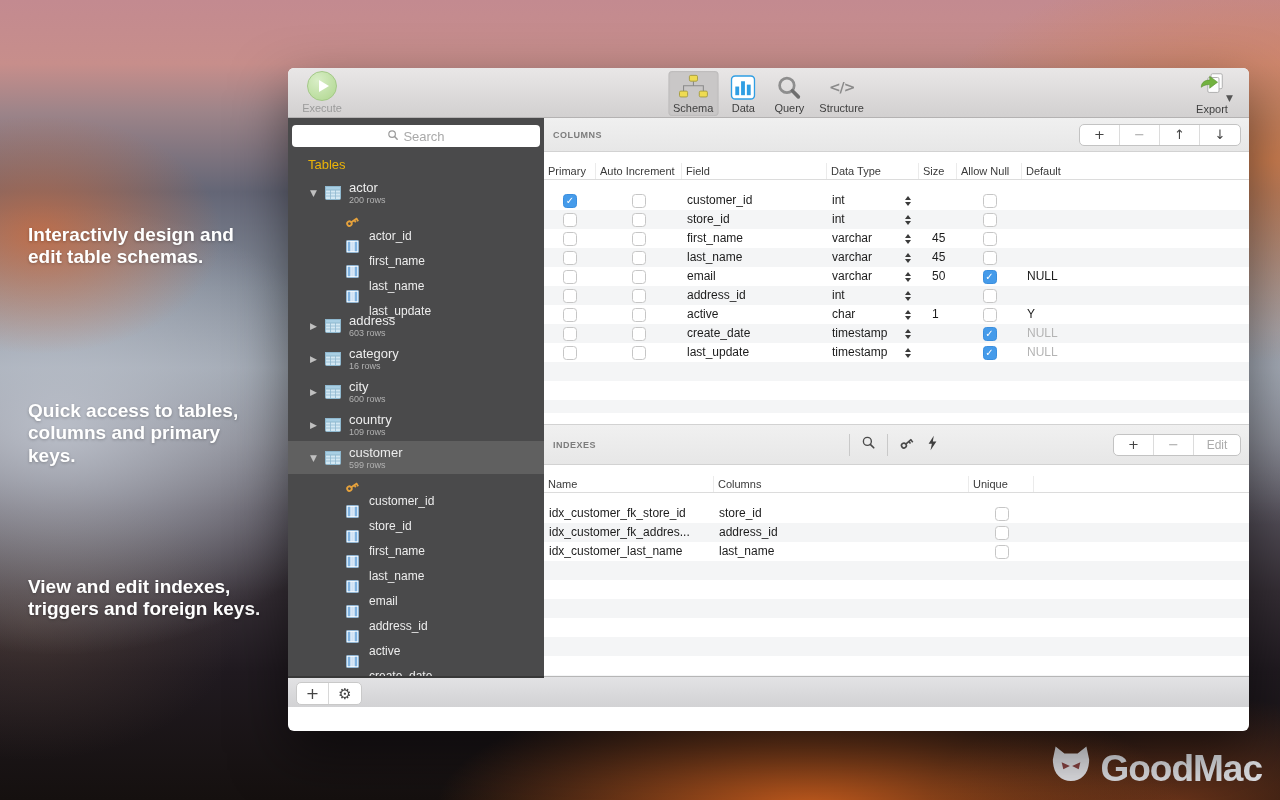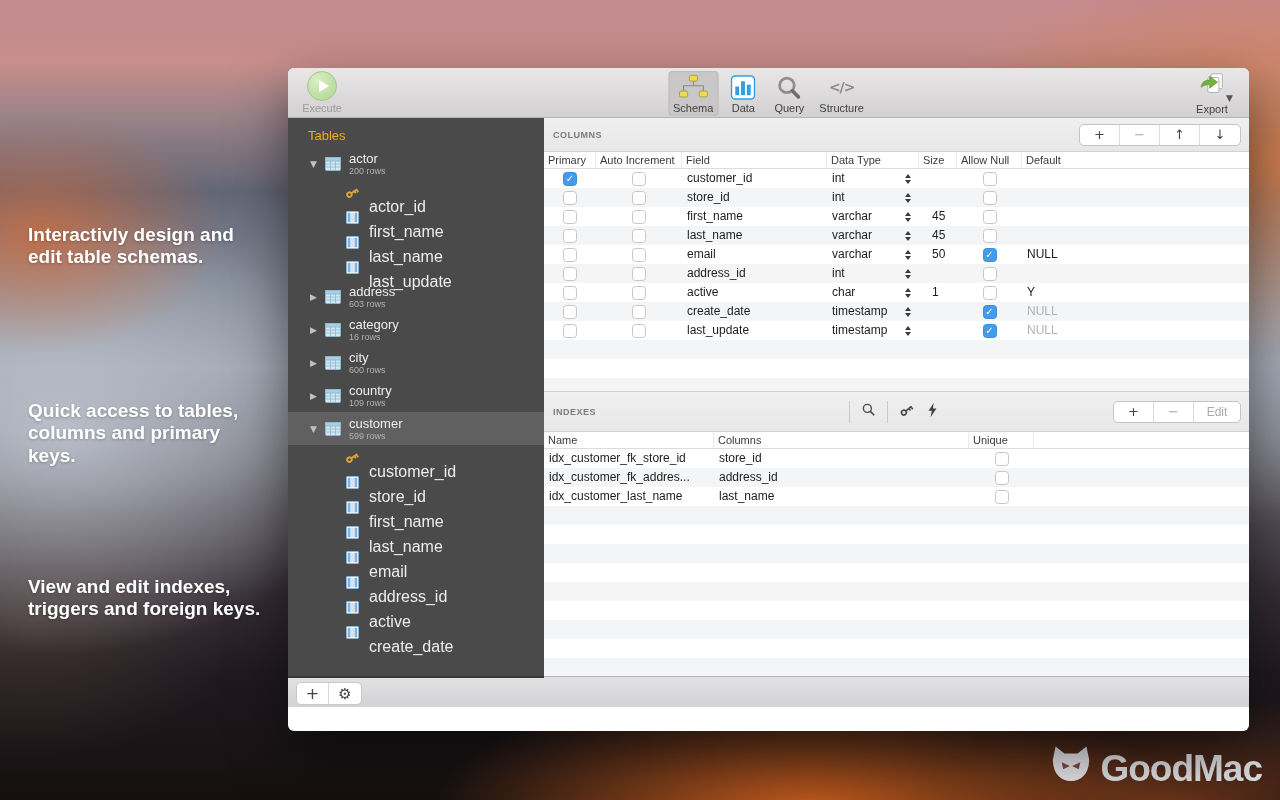--- a/index.html
+++ b/index.html
@@ -56,24 +56,24 @@
   .search-field { height:22px; background:#fff; border-radius:4px; display:flex; align-items:center; justify-content:center; gap:4px; color:#a9a9a9; font-size:13px; }
   .section-label { margin:10px 0 4px 20px; font-size:13px; color:#eab308; }
   .trow { height:33px; display:flex; align-items:center; padding-left:22px; }
   .trow.sel { background:var(--sidebarSelected); }
   .disc { width:15px; font-size:9px; color:#c0c0c0; }
   .trow svg { margin-right:8px; flex:none; }
   .tname { font-size:13px; color:#ededed; line-height:14px; }
   .trows-count { font-size:9px; color:#b2b2b2; line-height:10px; }
   .frow { height:25px; display:flex; align-items:center; padding-left:57px; }
   .frow .iwrap { width:15px; margin-right:9px; display:flex; align-items:center; justify-content:center; flex:none; }
-  .fname { font-size:16px; color:#ededed;margin-top:28px; }
+  .fname { font-size:12px; color:#ededed;margin-top:28px; }
 
   
-  .main { flex:1; background:#fff; display:flex; flex-direction:column; overflow:hidden; }
+  .main { flex:1; background:#fff; display:flex; flex-direction:column; overflow:hidden;gap:11px; }
   .section-bar { background:linear-gradient(180deg,#f0f0f0,#e7e7e7); border-bottom:1px solid #d2d2d2; position:relative; flex:none; }
   .bar-cols { height:34px; }
   .bar-idx { height:41px; border-top:1px solid #d2d2d2; }
   .bar-title { position:absolute; left:9px; top:50%; transform:translateY(-50%); font-size:9px; font-weight:bold; color:#7c7c7c; letter-spacing:.5px; }
   .bar-right { position:absolute; right:8px; top:50%; transform:translateY(-50%); }
   .seg { display:flex; background:#fff; border:1px solid #c3c3c3; border-radius:5px; overflow:hidden; }
   .seg > span { width:40px; height:20px; display:flex; align-items:center; justify-content:center; border-right:1px solid #dcdcdc; font-size:13px; color:#444; }
   .seg > span:last-child { border-right:none; }
   .seg .dis { color:#ababab; }
   .seg .edit { width:46px; font-size:12px; }
@@ -188,20 +188,31 @@
         </svg>
       </span>
       <span class="export-caret glyph">▼</span>
       <div class="tool-label">Export</div>
     </div>
   </div>
 
   <div class="content">
 
     <div class="sidebar">
+      <div class="search-wrap">
+        <div class="search-field">
+          <span>
+            <svg width="12" height="12" viewBox="0 0 20 20">
+              <circle cx="8.5" cy="8.5" r="5.5" fill="none" stroke="#9b9b9b" stroke-width="2"></circle>
+              <line x1="12.6" y1="12.6" x2="17" y2="17" stroke="#9b9b9b" stroke-width="2.4" stroke-linecap="round"></line>
+            </svg>
+          </span>
+          <span>Search</span>
+        </div>
+      </div>
       <div class="section-label">Tables</div>
       <div>
           <div class="trow">
     <span class="disc glyph">▼</span>
     <svg width="16" height="14" viewBox="0 0 16 14">
       <rect x="0.5" y="0.5" width="15" height="13" rx="1" fill="#d3e8f3" stroke="#8fb8cf"></rect>
       <rect x="0.5" y="0.5" width="15" height="3.5" fill="#a9cfe4" stroke="#8fb8cf"></rect>
       <path d="M5.5 4 V13.5 M10.5 4 V13.5 M1 7 H15 M1 10 H15" stroke="#8fb8cf" stroke-width="0.8"></path>
     </svg>
     <div>

